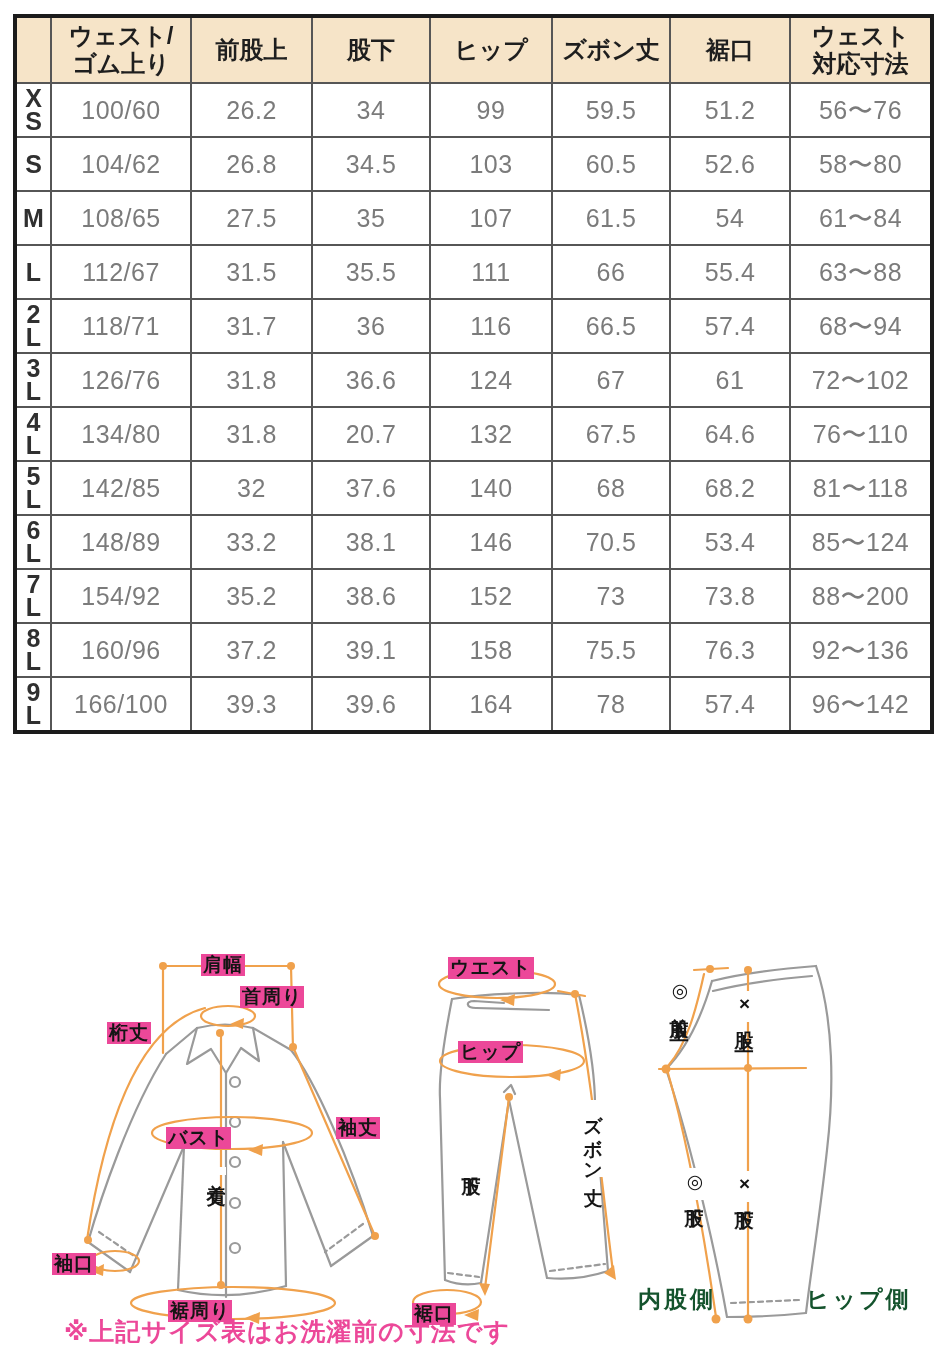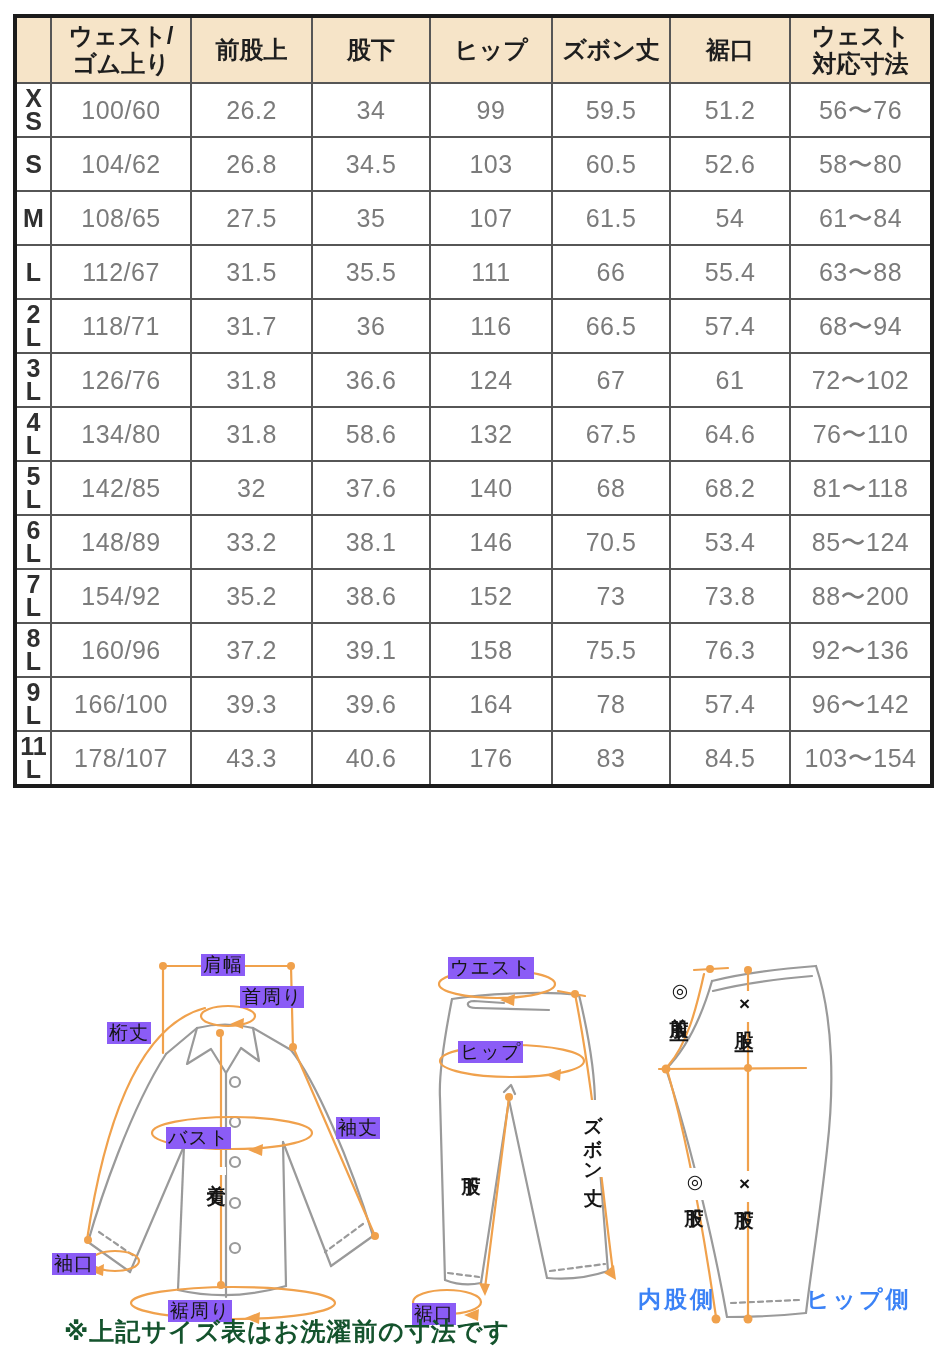--- a/index.html
+++ b/index.html
@@ -24,34 +24,34 @@
   table.size-table tbody th{
     font-size:25px;font-weight:600;color:#303030;background:#fff;
     white-space:pre-line;line-height:0.92;height:52px;
   }
   table.size-table tbody td{
     font-size:25px;color:#7b7b7b;background:#fff;letter-spacing:0.5px;
   }
   
   .diagram-svg{position:absolute;left:0;top:0;width:940px;height:1360px;pointer-events:none;}
   .dlabel{
-    position:absolute;font-size:19px;font-weight:400;color:#151515;
-    background:#8b5cf6;line-height:1.05;padding:1px 2px;letter-spacing:1px;white-space:nowrap;
+    position:absolute;font-size:19px;font-weight:700;color:#151515;
+    background:#ec4899;line-height:1.05;padding:1px 2px;letter-spacing:1px;white-space:nowrap;
   }
   .vlabel{
     position:absolute;writing-mode:vertical-rl;text-orientation:upright;
     font-size:19px;font-weight:700;color:#151515;background:#fff;
     line-height:1.0;letter-spacing:2px;padding:2px 0;
   }
   .glabel{
-    position:absolute;font-size:23px;font-weight:700;color:#3b82f6;
+    position:absolute;font-size:23px;font-weight:700;color:#14532d;
     letter-spacing:3px;white-space:nowrap;font-family:Liberation Mono, monospace;
   }
   .footnote{
-    position:absolute;font-size:25px;font-weight:700;color:#14532d;letter-spacing:1px;white-space:nowrap;
+    position:absolute;font-size:25px;font-weight:700;color:#ec4899;letter-spacing:1px;white-space:nowrap;
   }
 </style>
 </head>
 <body>
 
 <div class="size-table-wrap">
   <table class="size-table">
     <colgroup>
       <col style="width:36px">
         <col style="width:140px">
@@ -138,21 +138,21 @@
           <td>124</td>
           <td>67</td>
           <td>61</td>
           <td>72〜102</td>
         </tr>
         <tr>
           <th>4
 L</th>
           <td>134/80</td>
           <td>31.8</td>
-          <td>58.6</td>
+          <td>20.7</td>
           <td>132</td>
           <td>67.5</td>
           <td>64.6</td>
           <td>76〜110</td>
         </tr>
         <tr>
           <th>5
 L</th>
           <td>142/85</td>
           <td>32</td>
@@ -198,31 +198,20 @@
         <tr>
           <th>9
 L</th>
           <td>166/100</td>
           <td>39.3</td>
           <td>39.6</td>
           <td>164</td>
           <td>78</td>
           <td>57.4</td>
           <td>96〜142</td>
-        </tr>
-        <tr>
-          <th>11
-L</th>
-          <td>178/107</td>
-          <td>43.3</td>
-          <td>40.6</td>
-          <td>176</td>
-          <td>83</td>
-          <td>84.5</td>
-          <td>103〜154</td>
         </tr>
       </tbody>
   </table>
 </div>
 
 <svg class="diagram-svg" viewBox="0 0 940 1360" aria-hidden="true">
 
   <g stroke="#9a9a9a" stroke-width="2.2" fill="none" stroke-linecap="round" stroke-linejoin="round">
     <path d="M197,1028 Q225,1021 253,1028"></path>
     <path d="M197,1028 L187,1064 L211,1049 L226,1073 L241,1048 L259,1061 L253,1028"></path>

